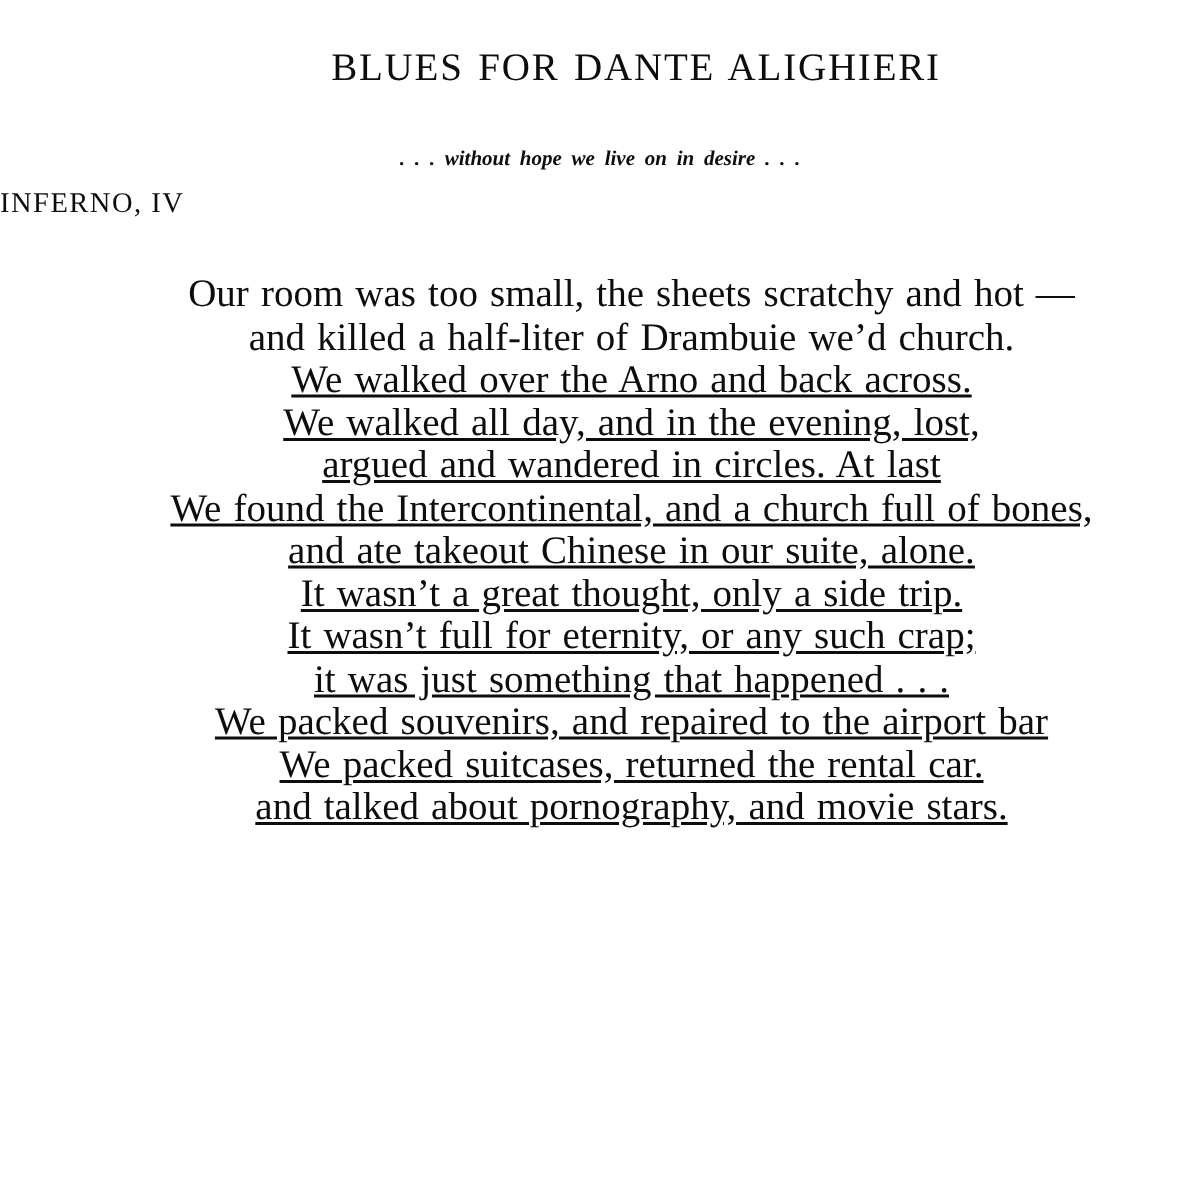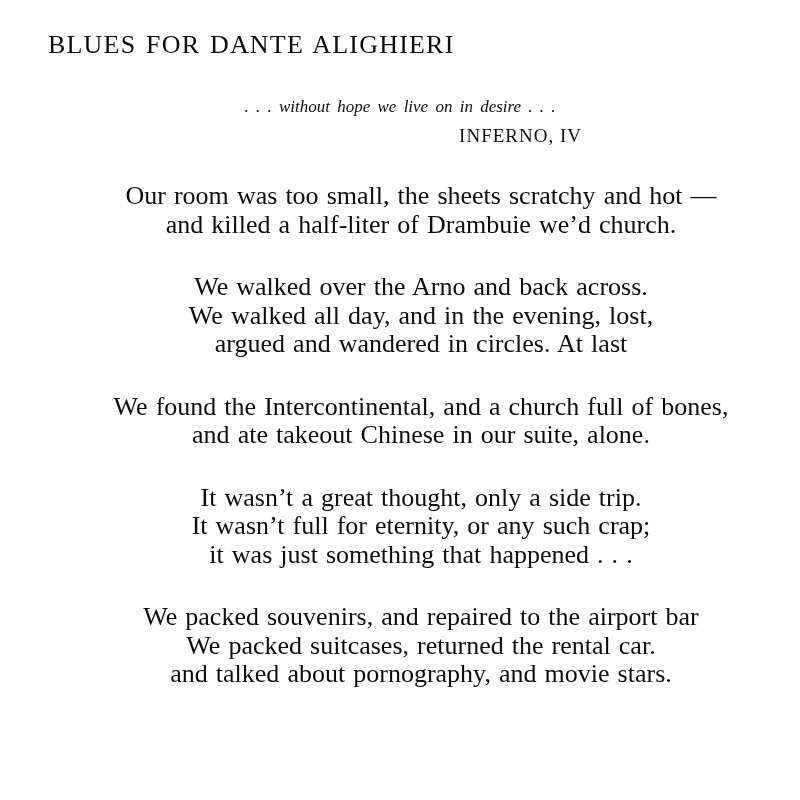--- a/index.html
+++ b/index.html
@@ -16,51 +16,52 @@
     -webkit-font-smoothing: antialiased;
   }
   .page {
     box-sizing: border-box;
     width: 800px;
     height: 800px;
     padding-top: 31px;
   }
   .title {
     margin: 0;
+    text-align: center;
     font-size: 26px;
     line-height: 27px;
     font-weight: normal;
     letter-spacing: 1.2px;
     word-spacing: 2px;
     padding-left: 48px;
   }
   .epigraph {
     margin-top: 37px;
     text-align: center;
     font-style: italic;
-    font-size: 17px;
+    font-size: 14px;
     line-height: 24px;
     word-spacing: 3px;
+    font-weight: bold;
   }
   .attribution {
     margin-top: 7px;
     margin-right: 218px;
-    text-align: right;
     font-size: 19px;
     line-height: 19px;
     letter-spacing: 1px;
   }
   .poem {
     margin: 37px 30px 0 72px;
     font-size: 26px;
     line-height: 28.5px;
     word-spacing: 0.06em;
   }
   .stanza + .stanza {
-    margin-top: 34px;
+    text-decoration: underline;
   }
   .line {
     white-space: nowrap;
     text-align: center;
   }
 </style>
 </head>
 <body>
 
 <div class="page">

